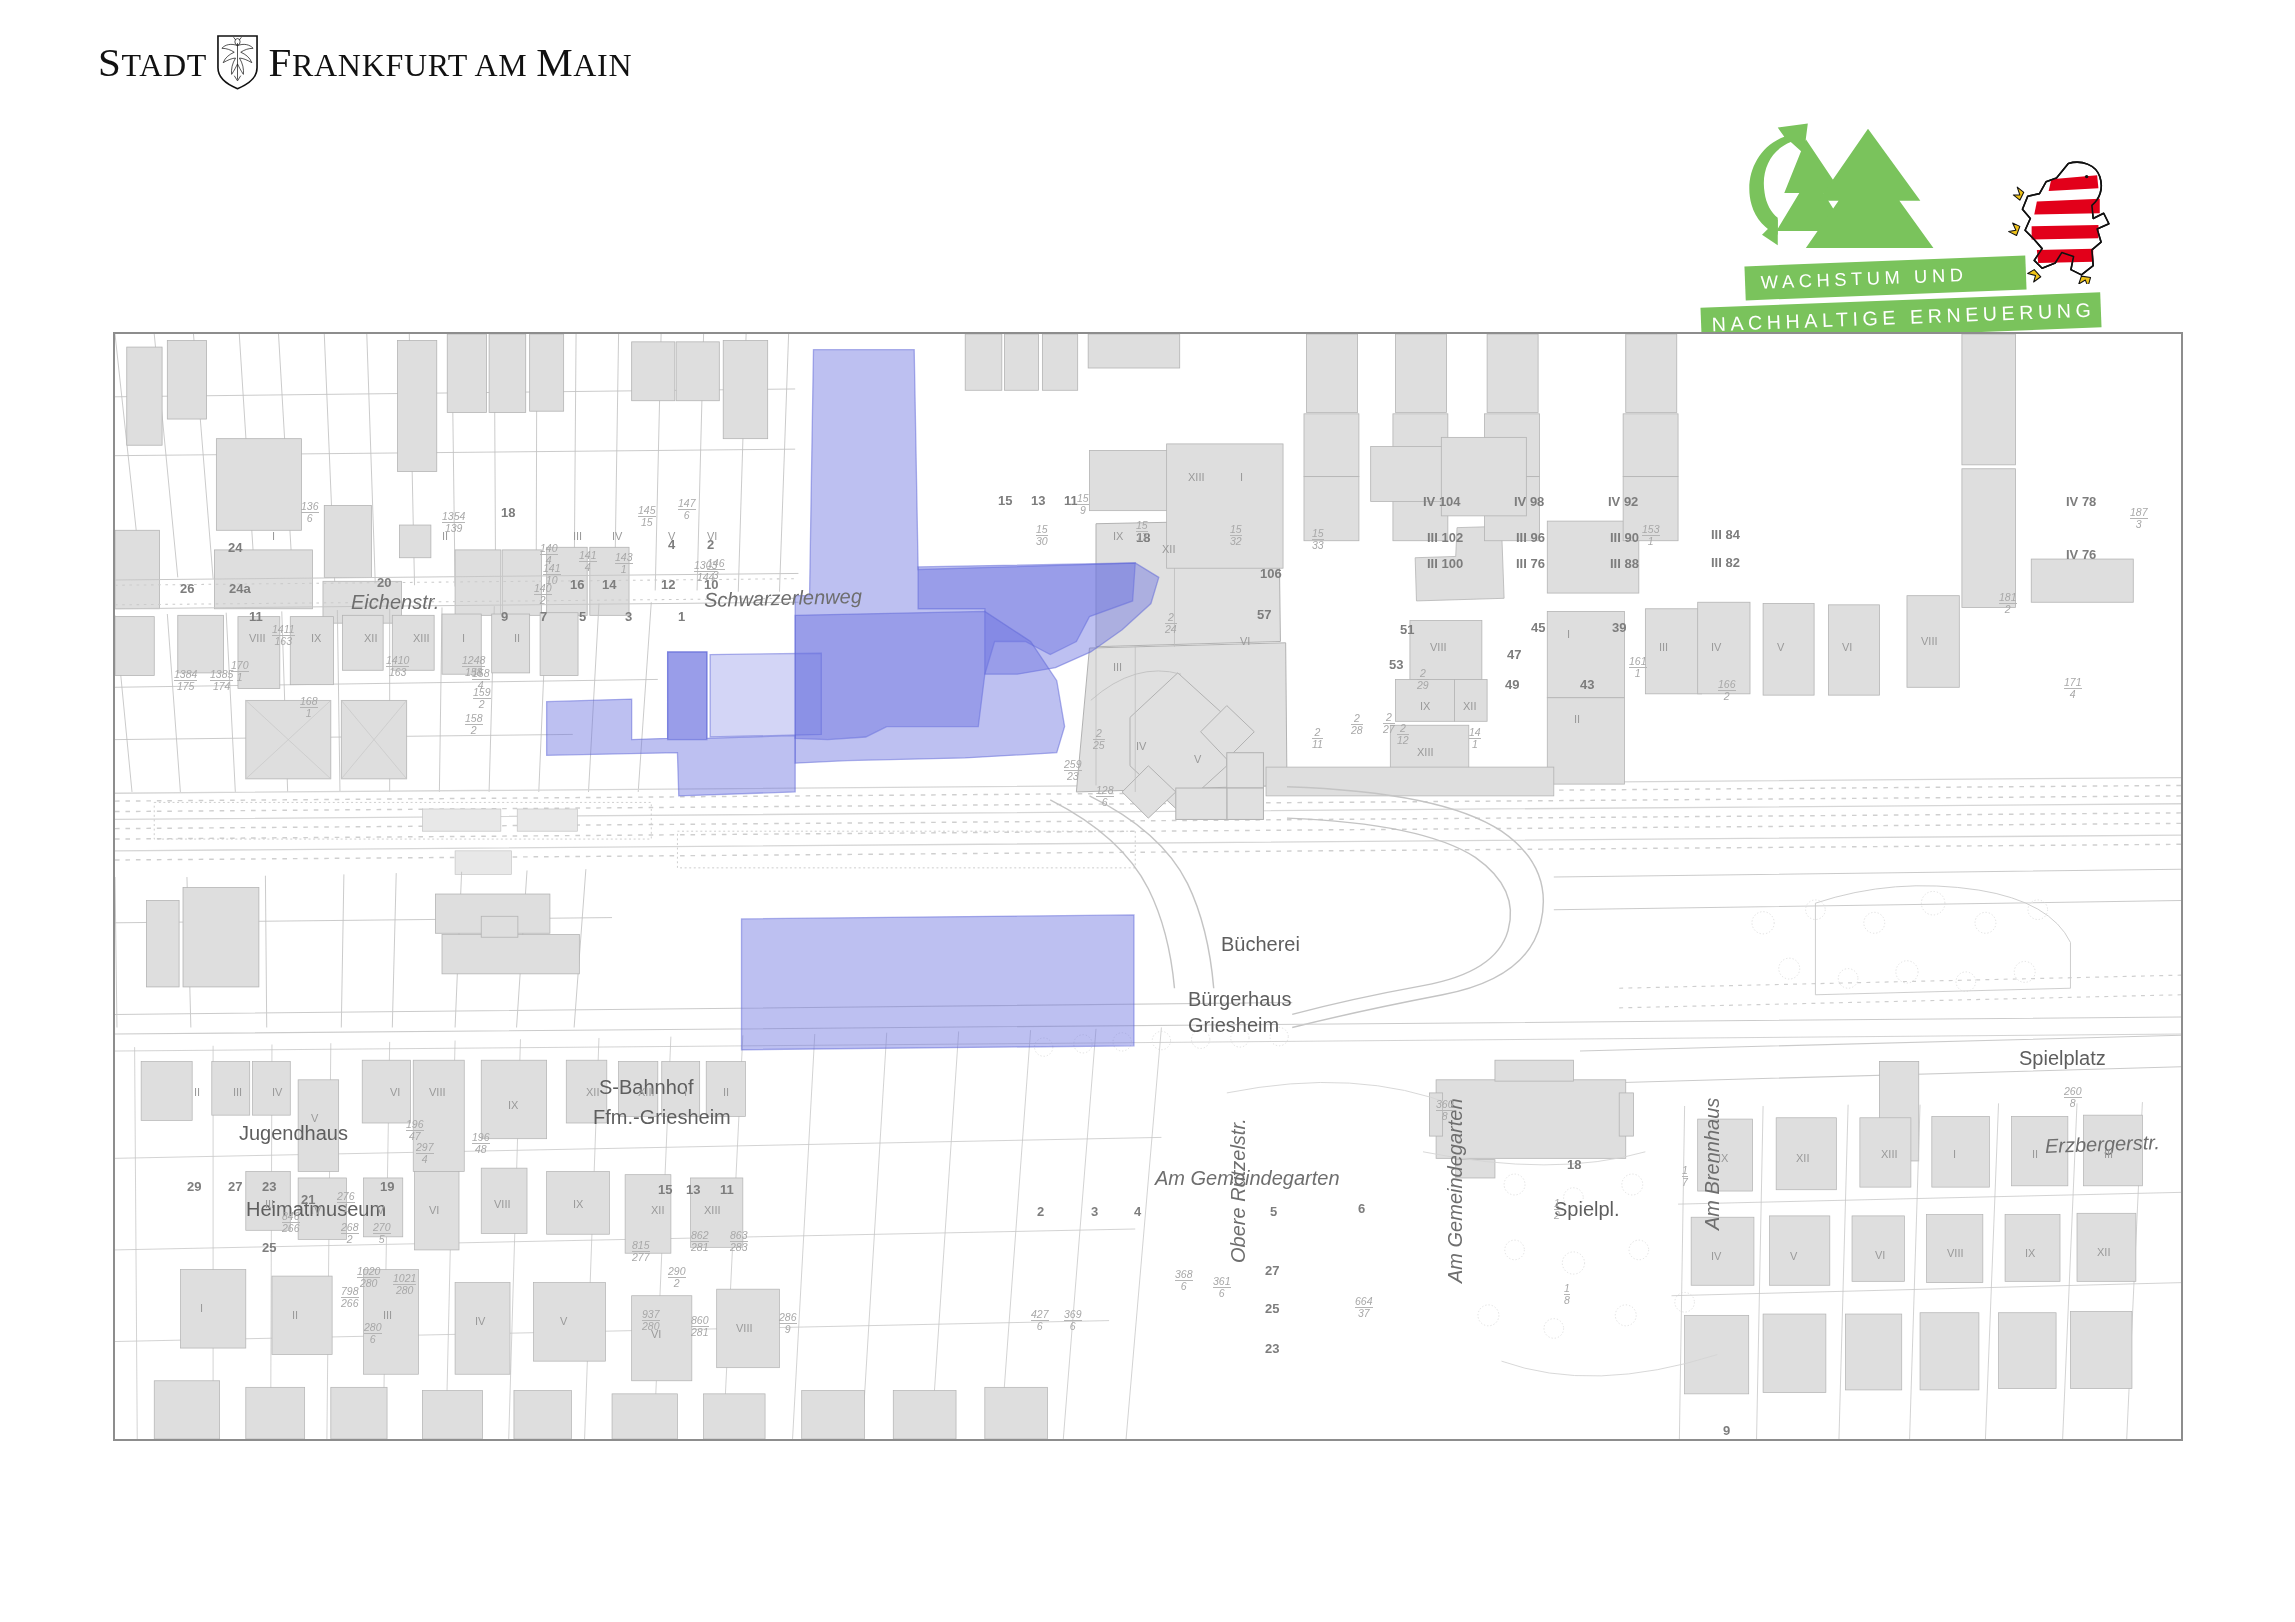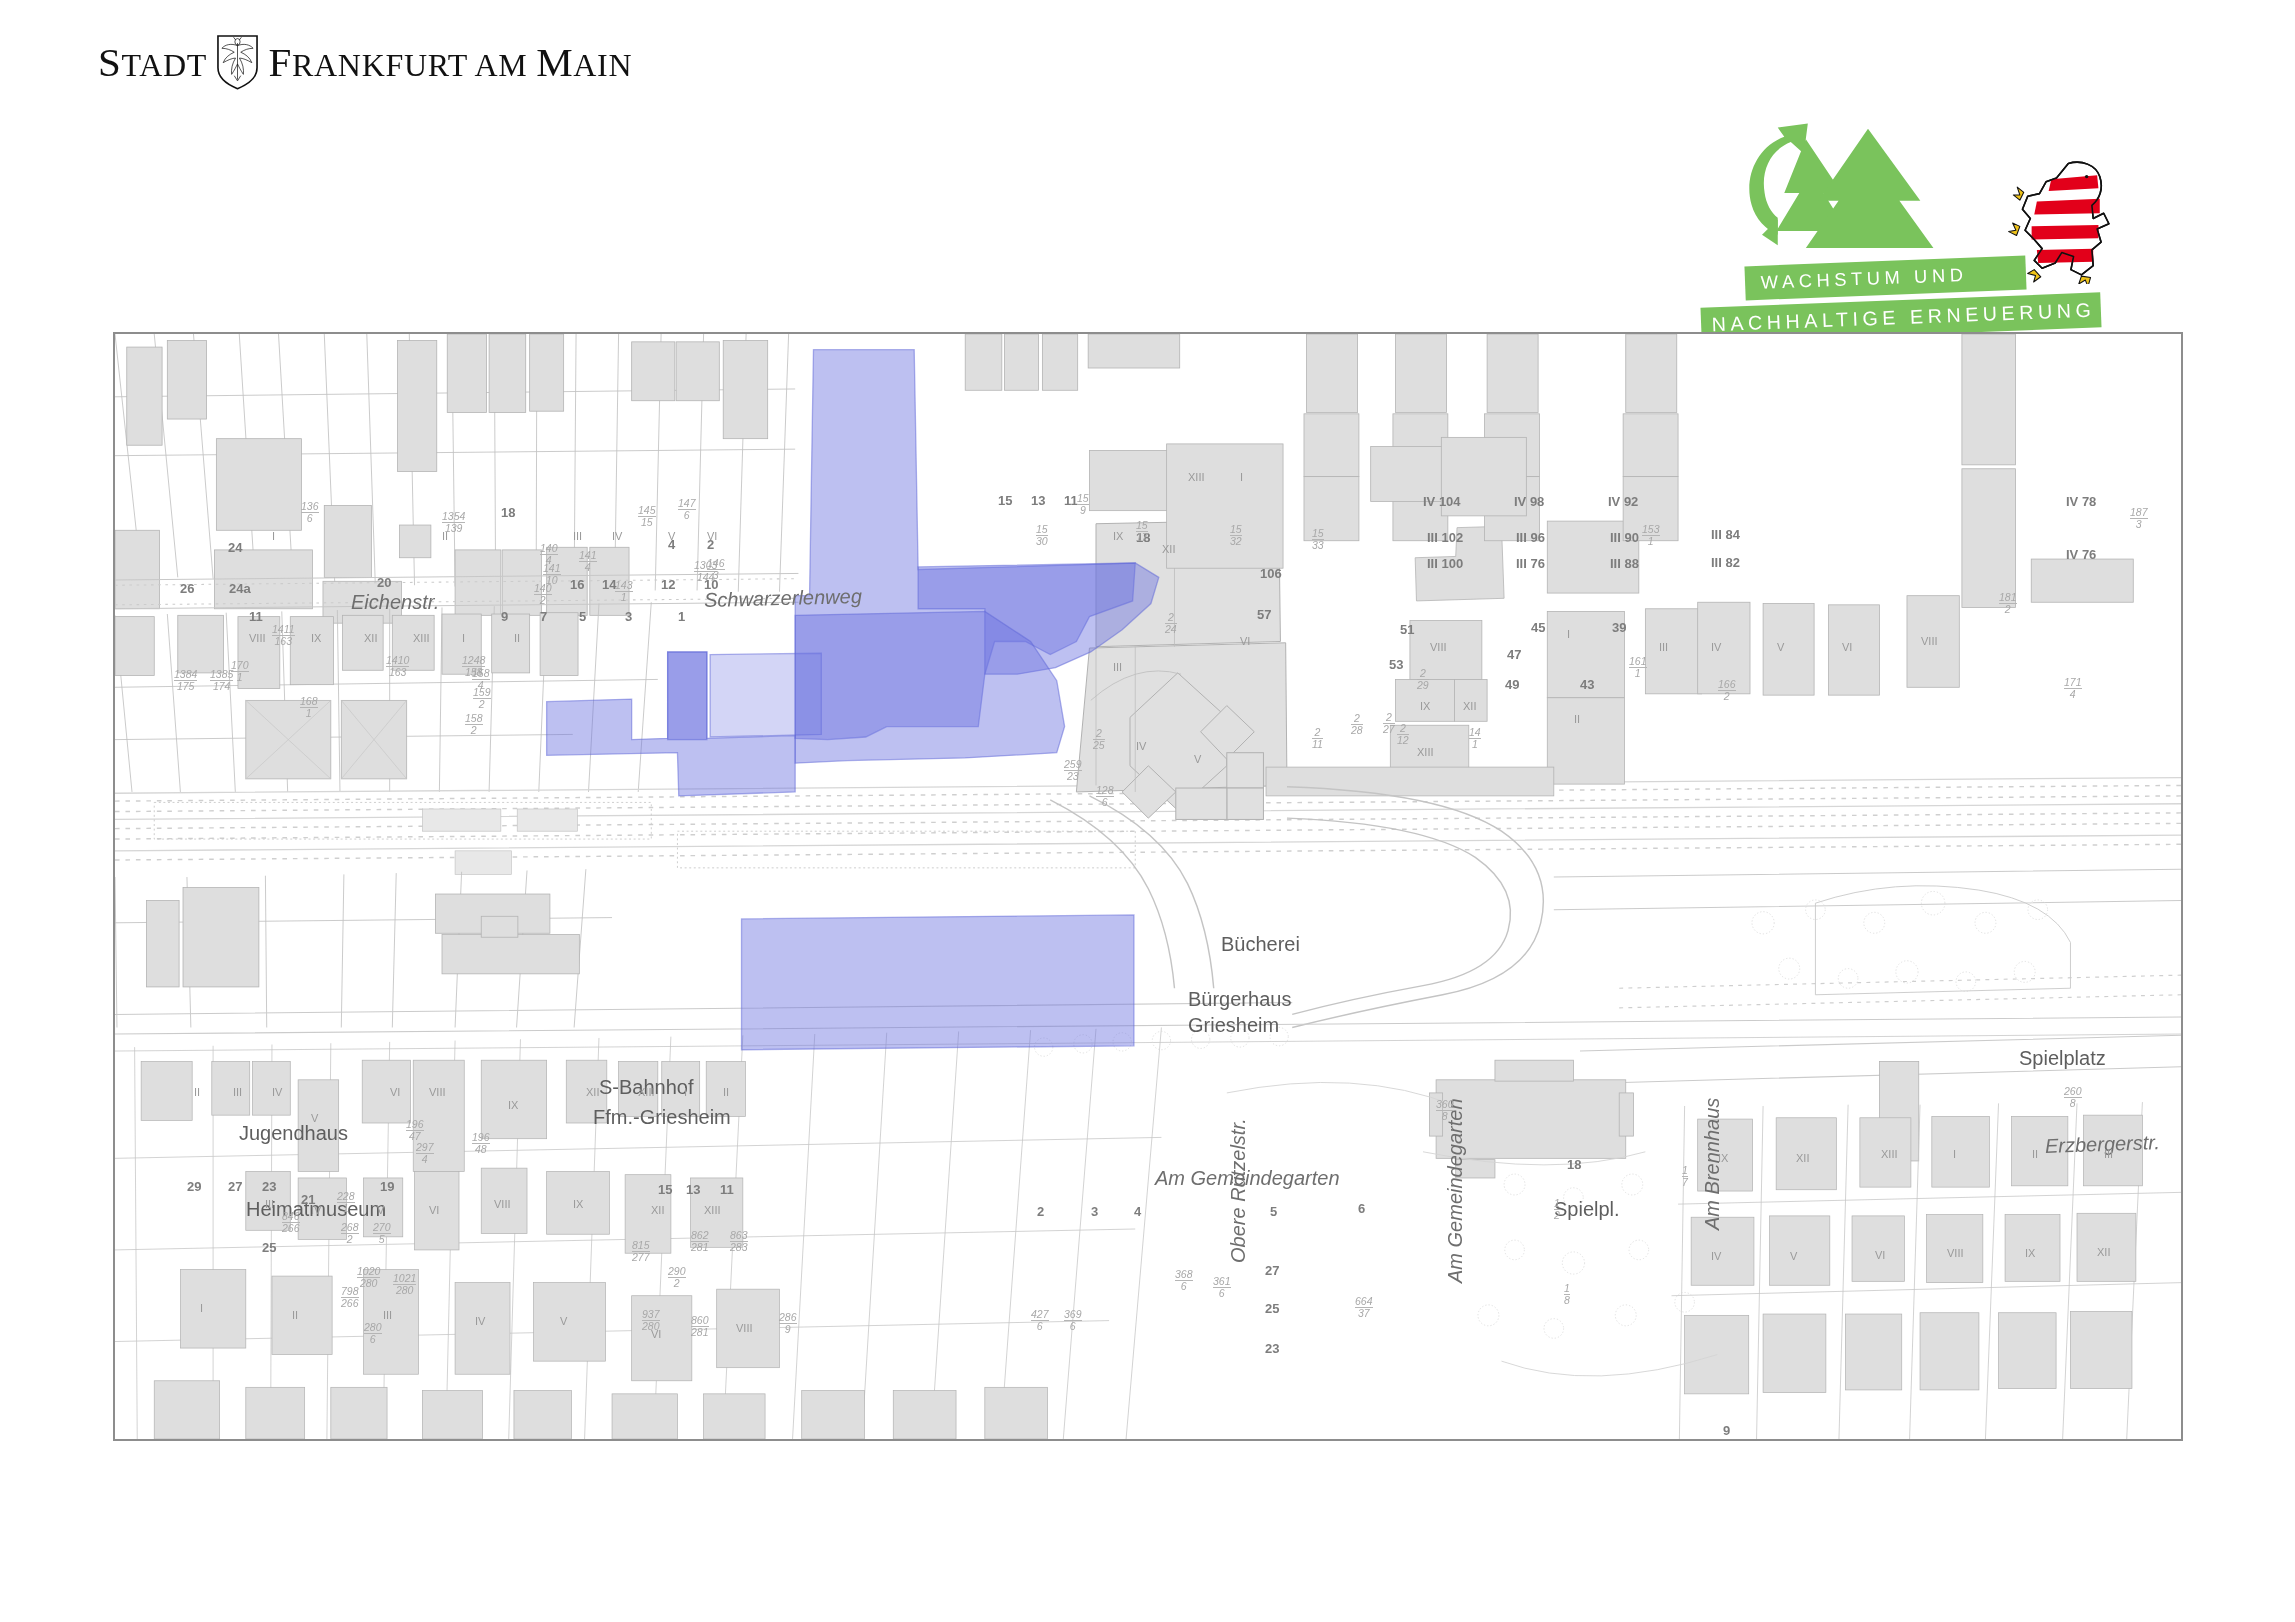--- a/index.html
+++ b/index.html
@@ -533,21 +533,21 @@
         <div class="m-label m-num-b" style="left: 1150px; top: 929px;">27</div>
         <div class="m-label m-num-b" style="left: 1150px; top: 967px;">25</div>
         <div class="m-label m-num-b" style="left: 1150px; top: 1007px;">23</div>
         <div class="m-label m-num-b" style="left: 1452px; top: 823px;">18</div>
         <div class="m-label m-num-b" style="left: 1608px; top: 1089px;">9</div>
         <div class="m-label m-frac" style="left: 186px; top: 167px;"><span>136</span><span class="den">6</span></div>
         <div class="m-label m-frac" style="left: 327px; top: 177px;"><span>1354</span><span class="den">139</span></div>
         <div class="m-label m-frac" style="left: 523px; top: 171px;"><span>145</span><span class="den">15</span></div>
         <div class="m-label m-frac" style="left: 563px; top: 164px;"><span>147</span><span class="den">6</span></div>
         <div class="m-label m-frac" style="left: 464px; top: 216px;"><span>141</span><span class="den">4</span></div>
-        <div class="m-label m-frac" style="left: 500px; top: 218px; margin-top: 28px;"><span>143</span><span class="den">1</span></div>
+        <div class="m-label m-frac" style="left: 500px; top: 218px;"><span>143</span><span class="den">1</span></div>
         <div class="m-label m-frac" style="left: 543px; top: 226px; margin-left: 36px;"><span>1303</span><span class="den">144</span></div>
         <div class="m-label m-frac" style="left: 592px; top: 224px;"><span>146</span><span class="den">3</span></div>
         <div class="m-label m-frac" style="left: 428px; top: 229px;"><span>141</span><span class="den">10</span></div>
         <div class="m-label m-frac" style="left: 425px; top: 209px;"><span>140</span><span class="den">4</span></div>
         <div class="m-label m-frac" style="left: 419px; top: 249px;"><span>140</span><span class="den">2</span></div>
         <div class="m-label m-frac" style="left: 59px; top: 335px;"><span>1384</span><span class="den">175</span></div>
         <div class="m-label m-frac" style="left: 95px; top: 335px;"><span>1385</span><span class="den">174</span></div>
         <div class="m-label m-frac" style="left: 116px; top: 326px;"><span>170</span><span class="den">1</span></div>
         <div class="m-label m-frac" style="left: 157px; top: 290px;"><span>1411</span><span class="den">163</span></div>
         <div class="m-label m-frac" style="left: 271px; top: 321px;"><span>1410</span><span class="den">163</span></div>
@@ -593,21 +593,21 @@
         <div class="m-label m-frac" style="left: 527px; top: 975px;"><span>937</span><span class="den">280</span></div>
         <div class="m-label m-frac" style="left: 167px; top: 877px;"><span>846</span><span class="den">266</span></div>
         <div class="m-label m-frac" style="left: 226px; top: 952px;"><span>798</span><span class="den">266</span></div>
         <div class="m-label m-frac" style="left: 242px; top: 932px;"><span>1020</span><span class="den">280</span></div>
         <div class="m-label m-frac" style="left: 278px; top: 939px;"><span>1021</span><span class="den">280</span></div>
         <div class="m-label m-frac" style="left: 916px; top: 975px;"><span>427</span><span class="den">6</span></div>
         <div class="m-label m-frac" style="left: 949px; top: 975px;"><span>369</span><span class="den">6</span></div>
         <div class="m-label m-frac" style="left: 553px; top: 932px;"><span>290</span><span class="den">2</span></div>
         <div class="m-label m-frac" style="left: 1060px; top: 935px;"><span>368</span><span class="den">6</span></div>
         <div class="m-label m-frac" style="left: 1098px; top: 942px;"><span>361</span><span class="den">6</span></div>
-        <div class="m-label m-frac" style="left: 222px; top: 857px;"><span>228</span><span class="den">1</span></div>
+        <div class="m-label m-frac" style="left: 222px; top: 857px;"><span>276</span><span class="den">1</span></div>
         <div class="m-label m-frac" style="left: 226px; top: 888px;"><span>268</span><span class="den">2</span></div>
         <div class="m-label m-frac" style="left: 258px; top: 888px;"><span>270</span><span class="den">5</span></div>
         <div class="m-label m-frac" style="left: 249px; top: 988px;"><span>280</span><span class="den">6</span></div>
         <div class="m-label m-frac" style="left: 664px; top: 978px;"><span>286</span><span class="den">9</span></div>
         <div class="m-label m-num" style="left: 157px; top: 196px;">I</div>
         <div class="m-label m-num" style="left: 327px; top: 196px;">II</div>
         <div class="m-label m-num" style="left: 458px; top: 196px;">III</div>
         <div class="m-label m-num" style="left: 497px; top: 196px;">IV</div>
         <div class="m-label m-num" style="left: 553px; top: 196px;">V</div>
         <div class="m-label m-num" style="left: 592px; top: 196px;">VI</div>

